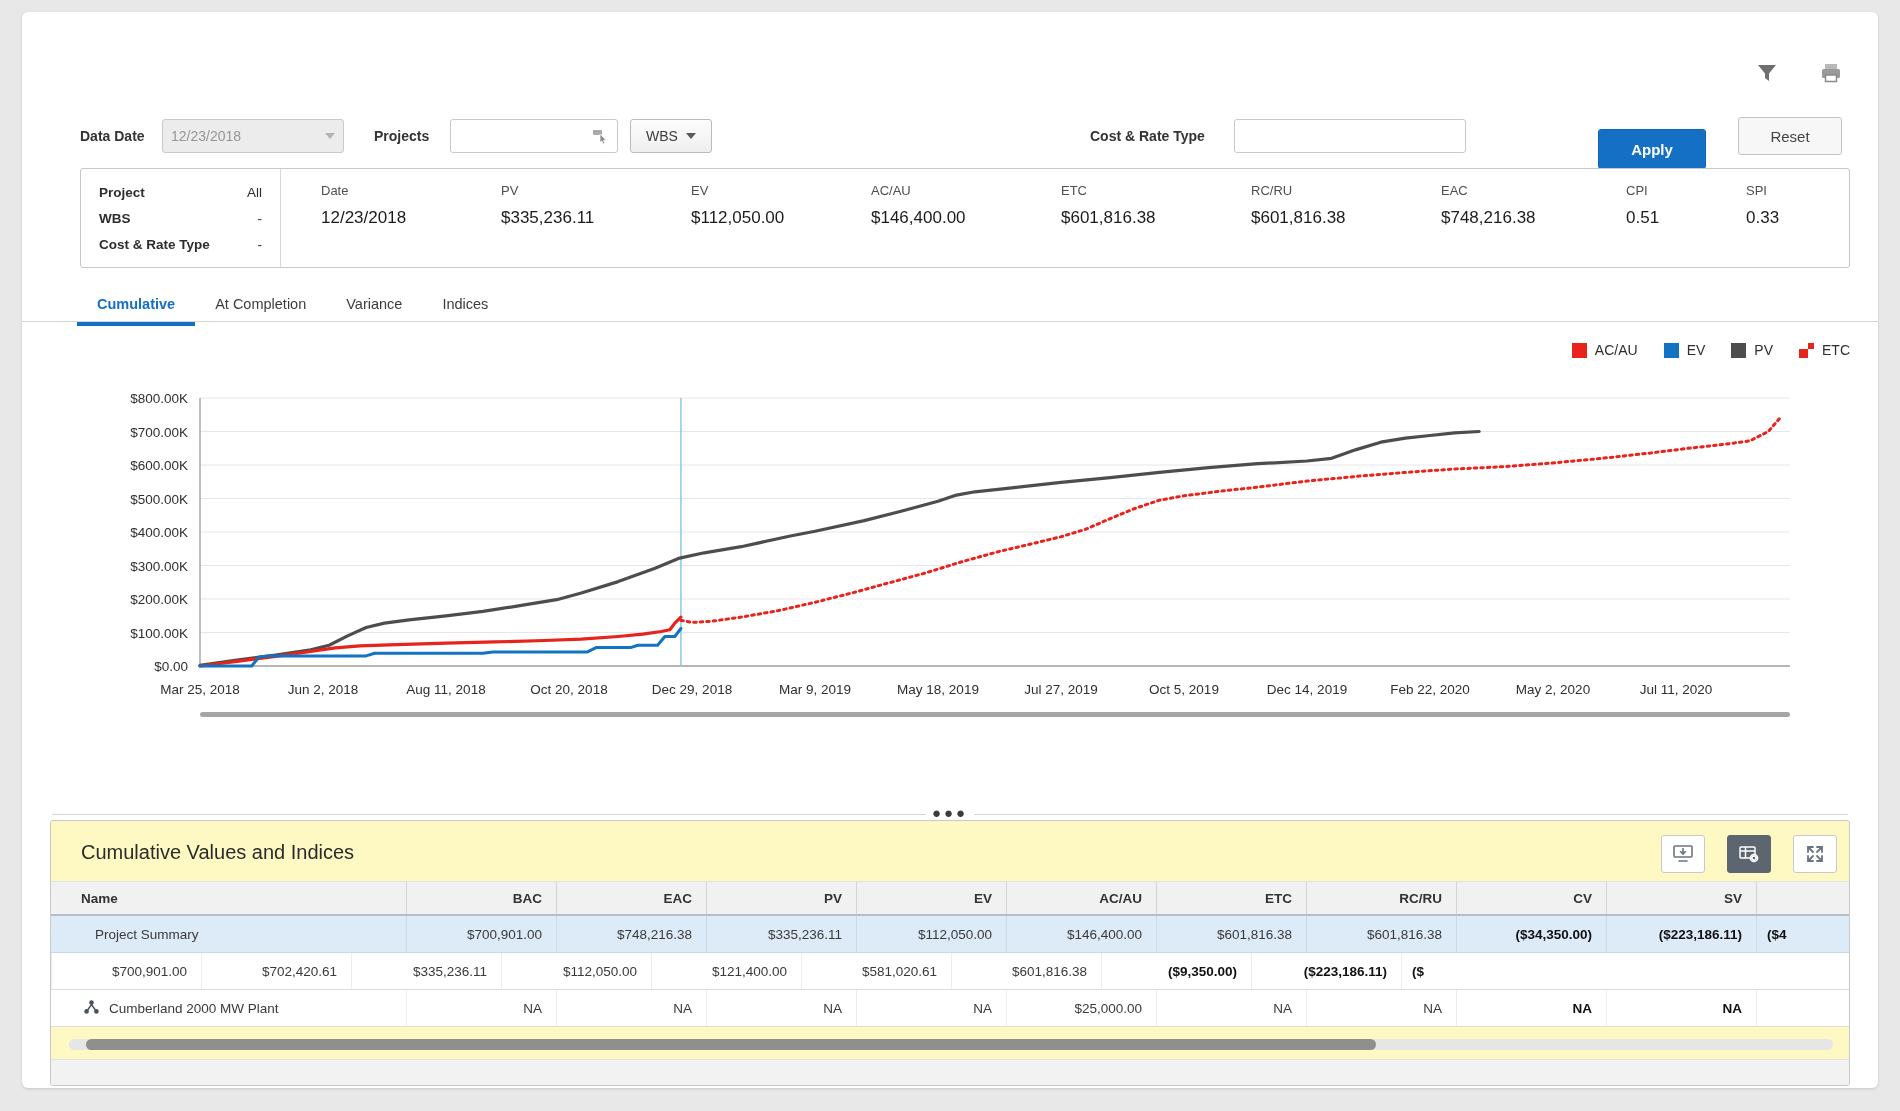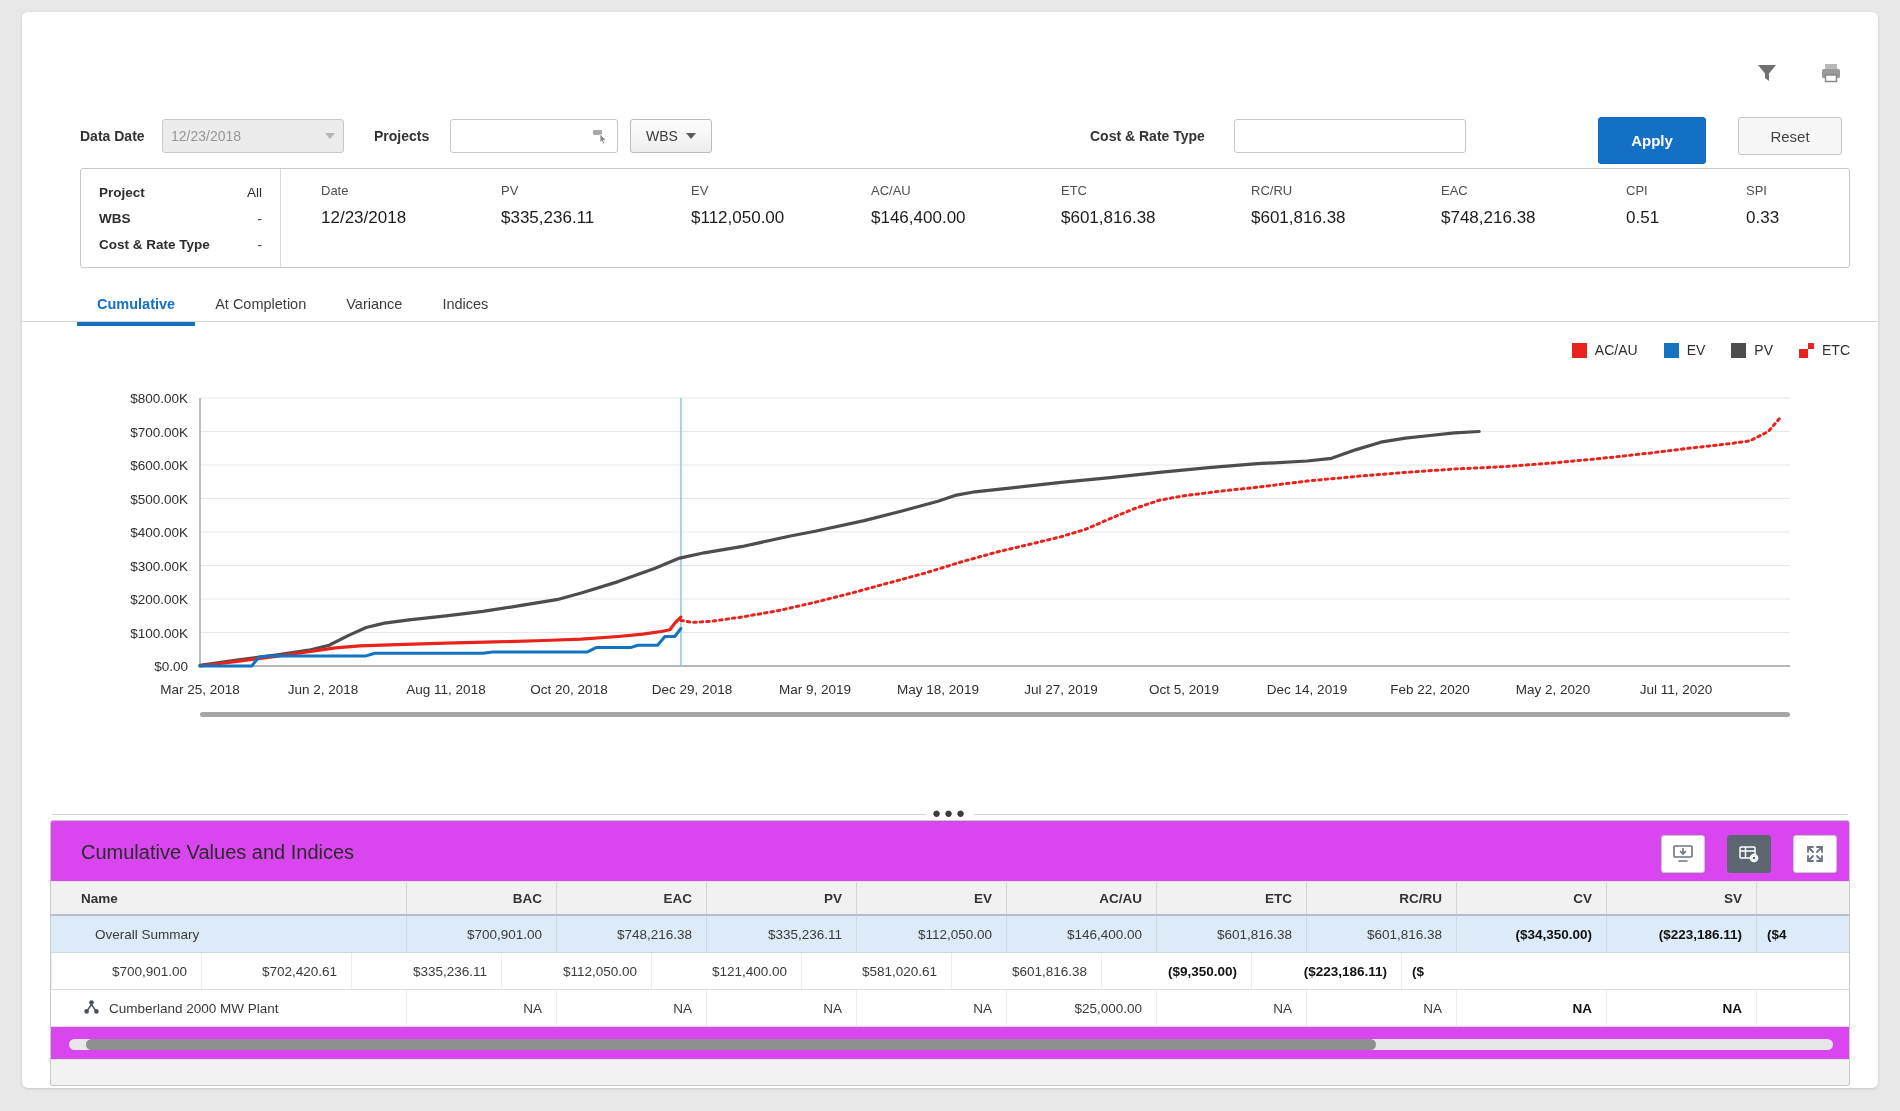--- a/index.html
+++ b/index.html
@@ -51,21 +51,21 @@
   .swatch.dotted::after{content:"";position:absolute;right:0;top:0;width:6px;height:6px;background:var(--c);}
   
   #chart{position:absolute;left:0;top:366px;}
   
   .splitter{position:absolute;left:30px;top:796px;width:1796px;height:14px;cursor:row-resize;}
   .splitter .rule{position:absolute;left:0;right:0;top:6px;height:1px;background:#d5d5d5;}
   .splitter .dots{position:absolute;left:50%;transform:translateX(-50%);top:-4px;
     color:#3c3c3c;font-size:15px;letter-spacing:3px;background:#fff;padding:0 6px;}
   
   .tpanel{position:absolute;left:28px;top:808px;width:1800px;height:266px;border:1px solid #c9c9c9;
-    border-radius:3px;box-sizing:border-box;overflow:hidden;background:#d946ef;}
+    border-radius:3px;box-sizing:border-box;overflow:hidden;background:#fef9c3;}
   .tp-title{position:absolute;left:30px;top:20px;font-size:20px;color:#2b2b2b;}
   .tp-tools{position:absolute;left:1610px;top:14px;display:flex;gap:22px;}
   .tool{width:44px;height:38px;border:1px solid #c9c9c9;border-radius:3px;background:#fff;
     display:flex;align-items:center;justify-content:center;cursor:pointer;box-sizing:border-box;}
   .tool.dark{background:#5c6670;border-color:#5c6670;}
   .grid{position:absolute;left:0;top:60px;width:1800px;}
   .tr{display:flex;width:1860px;}
   .tr.head{height:32px;background:#f1f1f1;border-top:1px solid #e3e3e3;border-bottom:2px solid #b6bfc9;}
   .tr.head .cell{font-weight:bold;color:#333;}
   .tr.body{height:36px;border-bottom:1px solid #dcdcdc;background:#fff;cursor:pointer;}
@@ -124,21 +124,21 @@
     <span>WBS</span>
     <span class="caret" style="border-top-color:#5a5a5a"></span>
   </div>
 
 
   <span class="fb flabel" style="left:1068px">Cost &amp; Rate Type</span>
   <div class="fb inp" style="left:1212px;width:232px">
     <span></span>
   </div>
 
-  <div class="fb btn primary" style="left:1576px;width:108px;height:47px;top:105px">Apply</div>
+  <div class="fb btn primary" style="left:1576px;width:108px;height:40px;top:117px">Apply</div>
   <div class="fb btn light" style="left:1716px;width:104px;height:38px;top:105px">Reset</div>
 
   <div class="summary">
     <div class="scope" id="scope">
         <div class="scope-row">
           <span class="sl">Project</span>
                  <span class="sv">All</span>
         </div>
         <div class="scope-row">
           <span class="sl">WBS</span>
@@ -296,21 +296,21 @@
           <div class="cell num">EV</div>
           <div class="cell num">AC/AU</div>
           <div class="cell num">ETC</div>
           <div class="cell num">RC/RU</div>
           <div class="cell num">CV</div>
           <div class="cell num">SV</div>
           <div class="cell num"></div>
         </div>
         <div class="tr body selected">
           <div class="cell name">
-            <span>Overall Summary</span>
+            <span>Project Summary</span>
           </div>
           <div class="cell num">$700,901.00</div>
           <div class="cell num">$748,216.38</div>
           <div class="cell num">$335,236.11</div>
           <div class="cell num">$112,050.00</div>
           <div class="cell num">$146,400.00</div>
           <div class="cell num">$601,816.38</div>
           <div class="cell num">$601,816.38</div>
           <div class="cell num boldneg">($34,350.00)</div>
           <div class="cell num boldneg">($223,186.11)</div>

